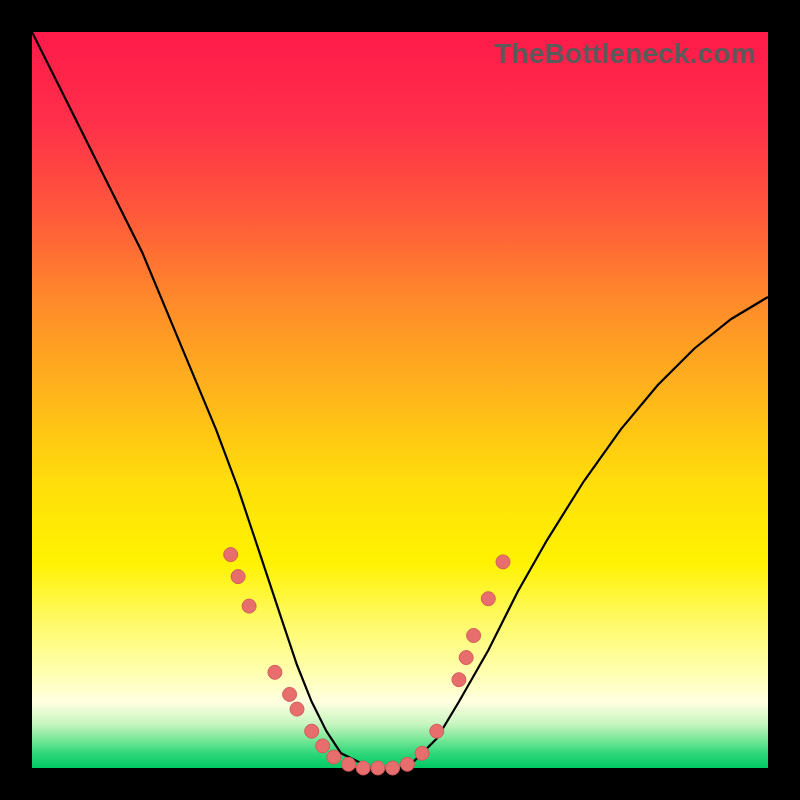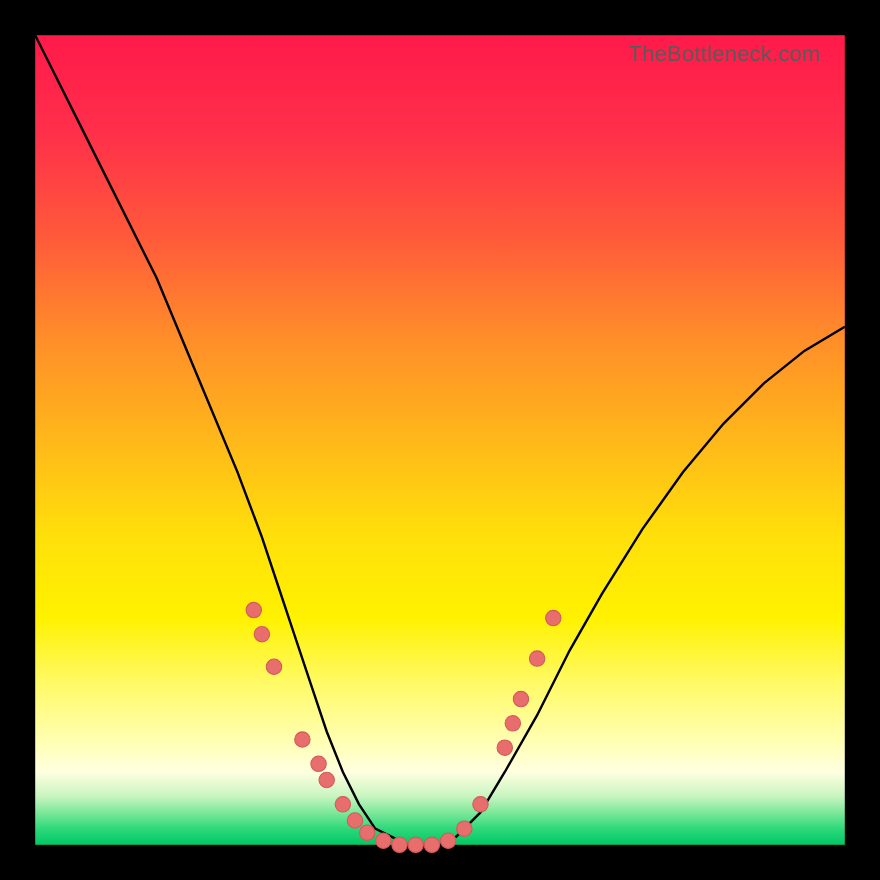--- a/index.html
+++ b/index.html
@@ -28,23 +28,23 @@
       #ffffb0 87%,
       #ffffe0 91%,
       #c8f5c0 94%,
       #7de89a 96%,
       #2fd87a 98%,
       #00c864 100%);
   }
   .watermark {
     position: absolute;
     top: 6px;
-    right: 22px;
-    font-size: 20px;
-    font-weight: 400;
+    right: 12px;
+    font-size: 28px;
+    font-weight: 700;
     color: #5a5a5a;
     letter-spacing: 0.2px;
   }
   svg.overlay {
     position: absolute;
     left: 0;
     top: 0;
     width: 736px;
     height: 736px;
     overflow: visible;

